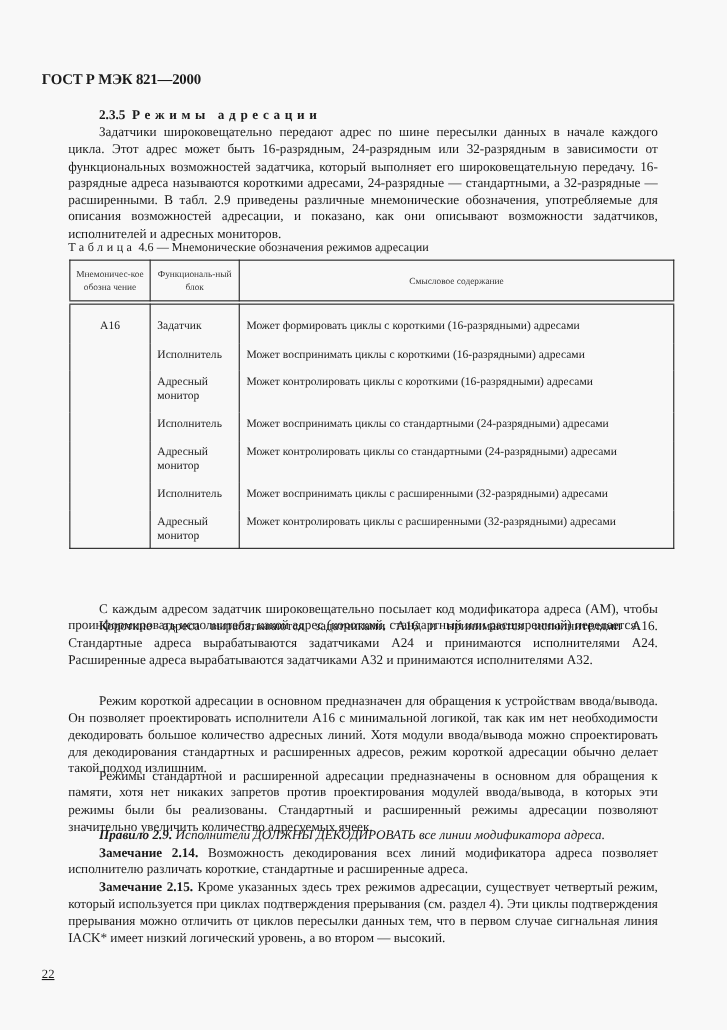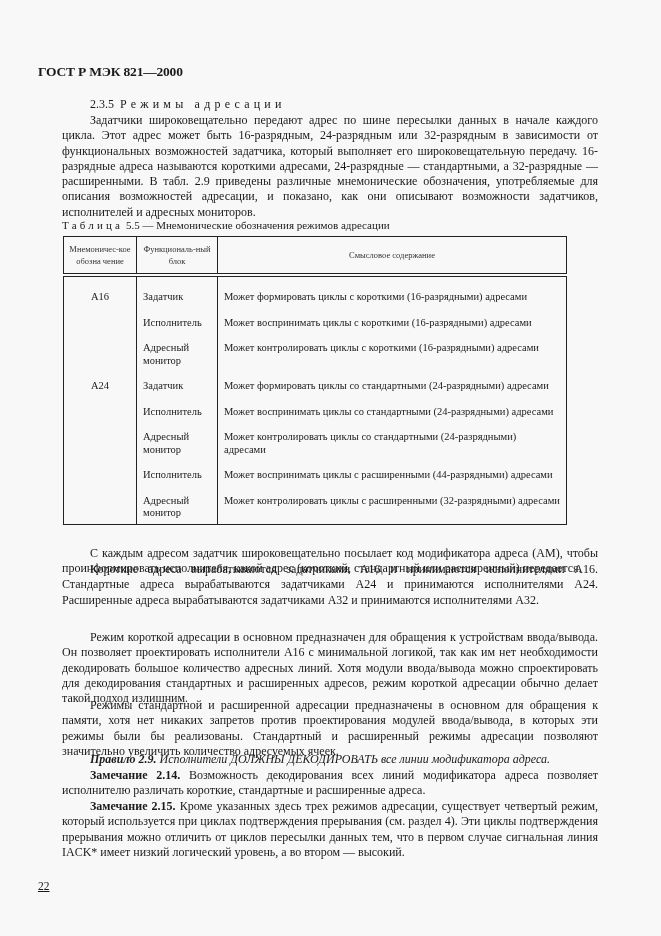--- a/index.html
+++ b/index.html
@@ -2,31 +2,31 @@
 <html><head>
 <meta charset="utf-8">
 <style>
   html, body { margin:0; padding:0; }
   body {
     width:661px; height:936px; background:#f8f8f8; position:relative; overflow:hidden;
     font-family:"Liberation Serif", "DejaVu Serif", serif; color:#1a1a1a;
   }
   .abs { position:absolute; }
   .hdr { left:38px; top:64px; font-weight:bold; font-size:13.5px; letter-spacing:-0.2px; }
-  .sec { left:90px; top:97px; font-size:12px; }
+  .sec { left:90px; top:97px; font-size:12px;font-weight:bold; }
   .sec .sp { letter-spacing:4.2px; }
   .para {
     position:absolute; left:62px; width:536px; font-size:12px; line-height:15.3px;
     text-align:justify; text-align-last:left;
   }
   .para .ind { display:inline-block; width:28px; }
   .caption { left:62px; top:219px; font-size:11px; }
   .caption .sp { letter-spacing:3.2px; }
   table.t {
-    position:absolute; left:63px; top:236px; width:504px;
+    position:absolute; left:63px; top:236px; width:550px;
     border-collapse:collapse; font-size:10.5px;
   }
   table.t th {
     font-weight:normal; font-size:8.5px; line-height:12px; color:#333;
     border:1.3px solid #222; height:36px; vertical-align:middle; text-align:center;
     padding:0 4px;
   }
   table.t thead tr { border-bottom:4px double #222; }
   table.t td {
     border-left:1.3px solid #222; border-right:1.3px solid #222;
@@ -45,21 +45,21 @@
 
 <div class="abs sec">
   <span>2.3.5</span>&nbsp;
   <span class="sp">Режимы адресации</span>
 </div>
 
 <div class="para" style="top:113px;"><span class="ind"></span><span>Задатчики широковещательно передают адрес по шине пересылки данных в начале каждого цикла. Этот адрес может быть 16-разрядным, 24-разрядным или 32-разрядным в зависимости от функциональных возможностей задатчика, который выполняет его широковещательную передачу. 16-разрядные адреса называются короткими адресами, 24-разрядные — стандартными, а 32-разрядные — расширенными. В табл. 2.9 приведены различные мнемонические обозначения, употребляемые для описания возможностей адресации, и показано, как они описывают возможности задатчиков, исполнителей и адресных мониторов.</span></div>
 
 <div class="abs caption">
   <span class="sp">Таблица</span>
-  <span>5.5 — Мнемонические обозначения режимов адресации</span>
+  <span>4.6 — Мнемонические обозначения режимов адресации</span>
 </div>
 
 <table class="t">
   <thead>
     <tr>
       <th style="width:60px">Мнемоничес-кое обозна чение</th>
       <th style="width:68px">Функциональ-ный блок</th>
       <th>Смысловое содержание</th>
     </tr>
   </thead>
@@ -73,38 +73,33 @@
       <td class="mn"></td>
       <td class="fb">Исполнитель</td>
       <td>Может воспринимать циклы с короткими (16-разрядными) адресами</td>
     </tr>
     <tr>
       <td class="mn"></td>
       <td class="fb">Адресный монитор</td>
       <td>Может контролировать циклы с короткими (16-разрядными) адресами</td>
     </tr>
     <tr>
-      <td class="mn">A24</td>
-      <td class="fb">Задатчик</td>
-      <td>Может формировать циклы со стандартными (24-разрядными) адресами</td>
-    </tr>
-    <tr>
       <td class="mn"></td>
       <td class="fb">Исполнитель</td>
       <td>Может воспринимать циклы со стандартными (24-разрядными) адресами</td>
     </tr>
     <tr>
       <td class="mn"></td>
       <td class="fb">Адресный монитор</td>
       <td>Может контролировать циклы со стандартными (24-разрядными) адресами</td>
     </tr>
     <tr>
       <td class="mn"></td>
       <td class="fb">Исполнитель</td>
-      <td>Может воспринимать циклы с расширенными (44-разрядными) адресами</td>
+      <td>Может воспринимать циклы с расширенными (32-разрядными) адресами</td>
     </tr>
     <tr>
       <td class="mn"></td>
       <td class="fb">Адресный монитор</td>
       <td>Может контролировать циклы с расширенными (32-разрядными) адресами</td>
     </tr>
   </tbody>
 </table>
 
 <div class="para" style="top:546px;"><span class="ind"></span><span>С каждым адресом задатчик широковещательно посылает код модификатора адреса (AM), чтобы проинформировать исполнителя, какой адрес (короткий, стандартный или расширенный) передается.</span></div>

